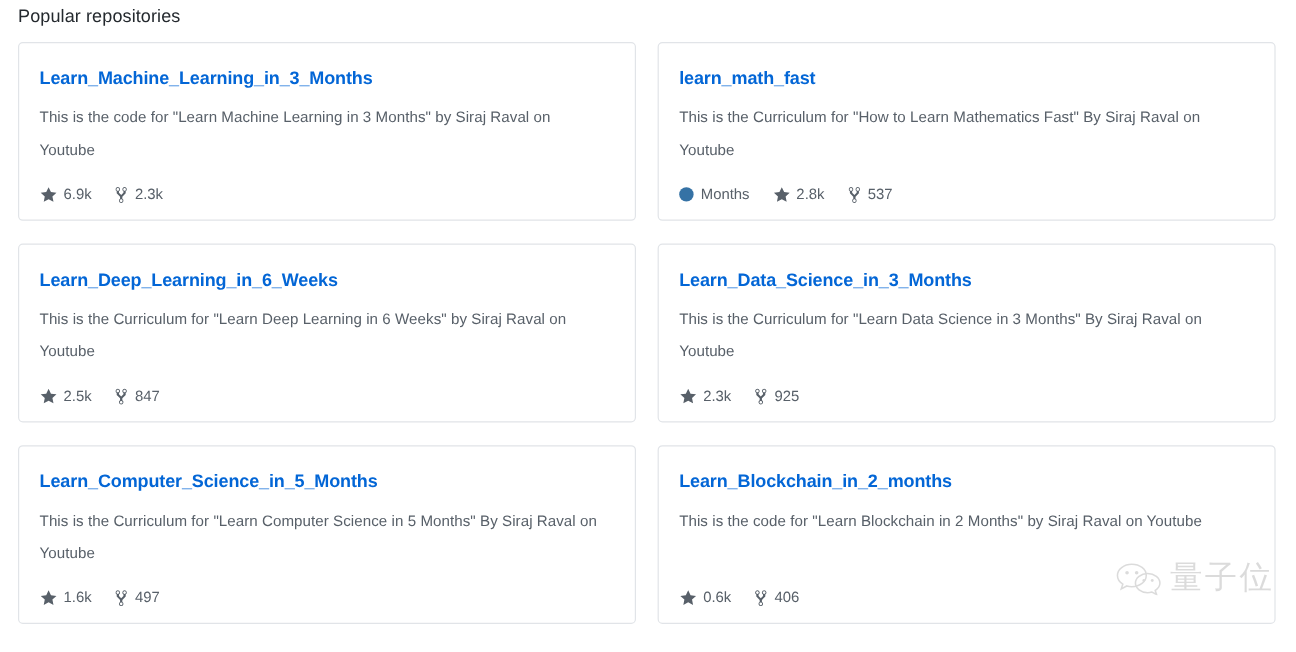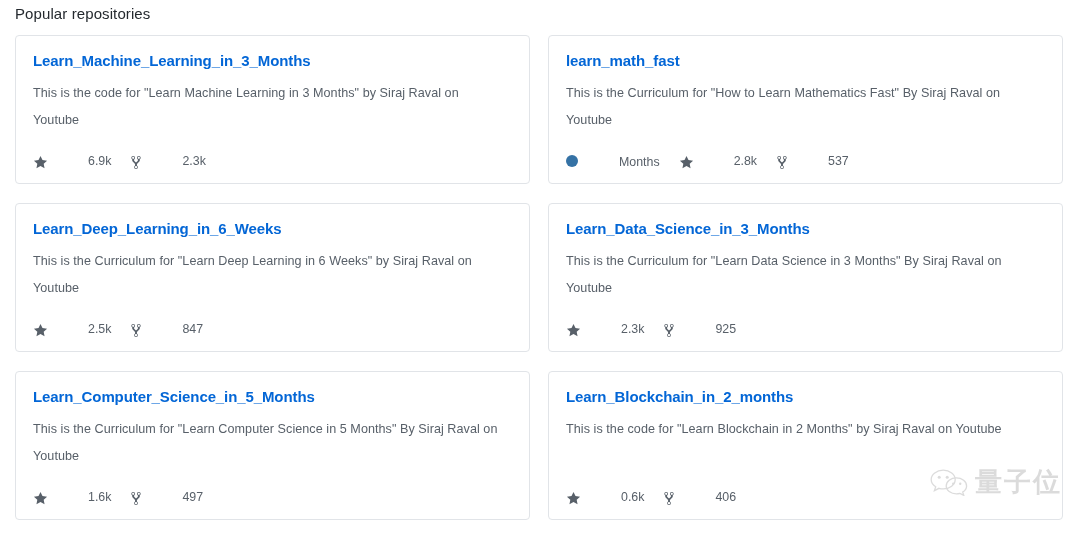--- a/index.html
+++ b/index.html
@@ -43,21 +43,21 @@
     grid-template-columns: 515px 515px;
     column-gap: 18px;
     row-gap: 19px;
   }
 
   .repo-card {
     box-sizing: border-box;
     border: 1px solid #e1e4e8;
     border-radius: 4px;
     background: #ffffff;
-    padding: 15px 17px 14px 17px;
+    padding: 20px 17px 14px 17px;
     height: 149px;
     position: relative;
   }
 
   .repo-name {
     display: inline-block;
     font-size: 15px;
     line-height: 19px;
     font-weight: 700;
     color: #0366d6;
@@ -79,24 +79,23 @@
     left: 17px;
     bottom: 14px;
     display: flex;
     align-items: center;
     font-size: 12.4px;
     color: #586069;
   }
 
   .meta-item {
     display: flex;
-    align-items: flex-start;
+    align-items: center;
     margin-right: 19px;
     white-space: nowrap;
-    gap: 35px;
   }
   .meta-item:last-child { margin-right: 0; }
 
   .lang-dot {
     display: inline-block;
     width: 12px;
     height: 12px;
     border-radius: 50%;
     margin-right: 6px;
     position: relative;
@@ -126,21 +125,20 @@
     user-select: none;
   }
   .watermark svg { display: block; }
   .watermark-text {
     margin-left: 6px;
     font-size: 27px;
     line-height: 27px;
     color: #8b8b8b;
     font-family: "DejaVu Sans", sans-serif;
     letter-spacing: 2px;
-    font-weight: bold;
   }
 </style>
 </head>
 <body>
 
 <div class="page">
 
   <div class="section-title">Popular repositories</div>
 
   <div class="repo-grid">

